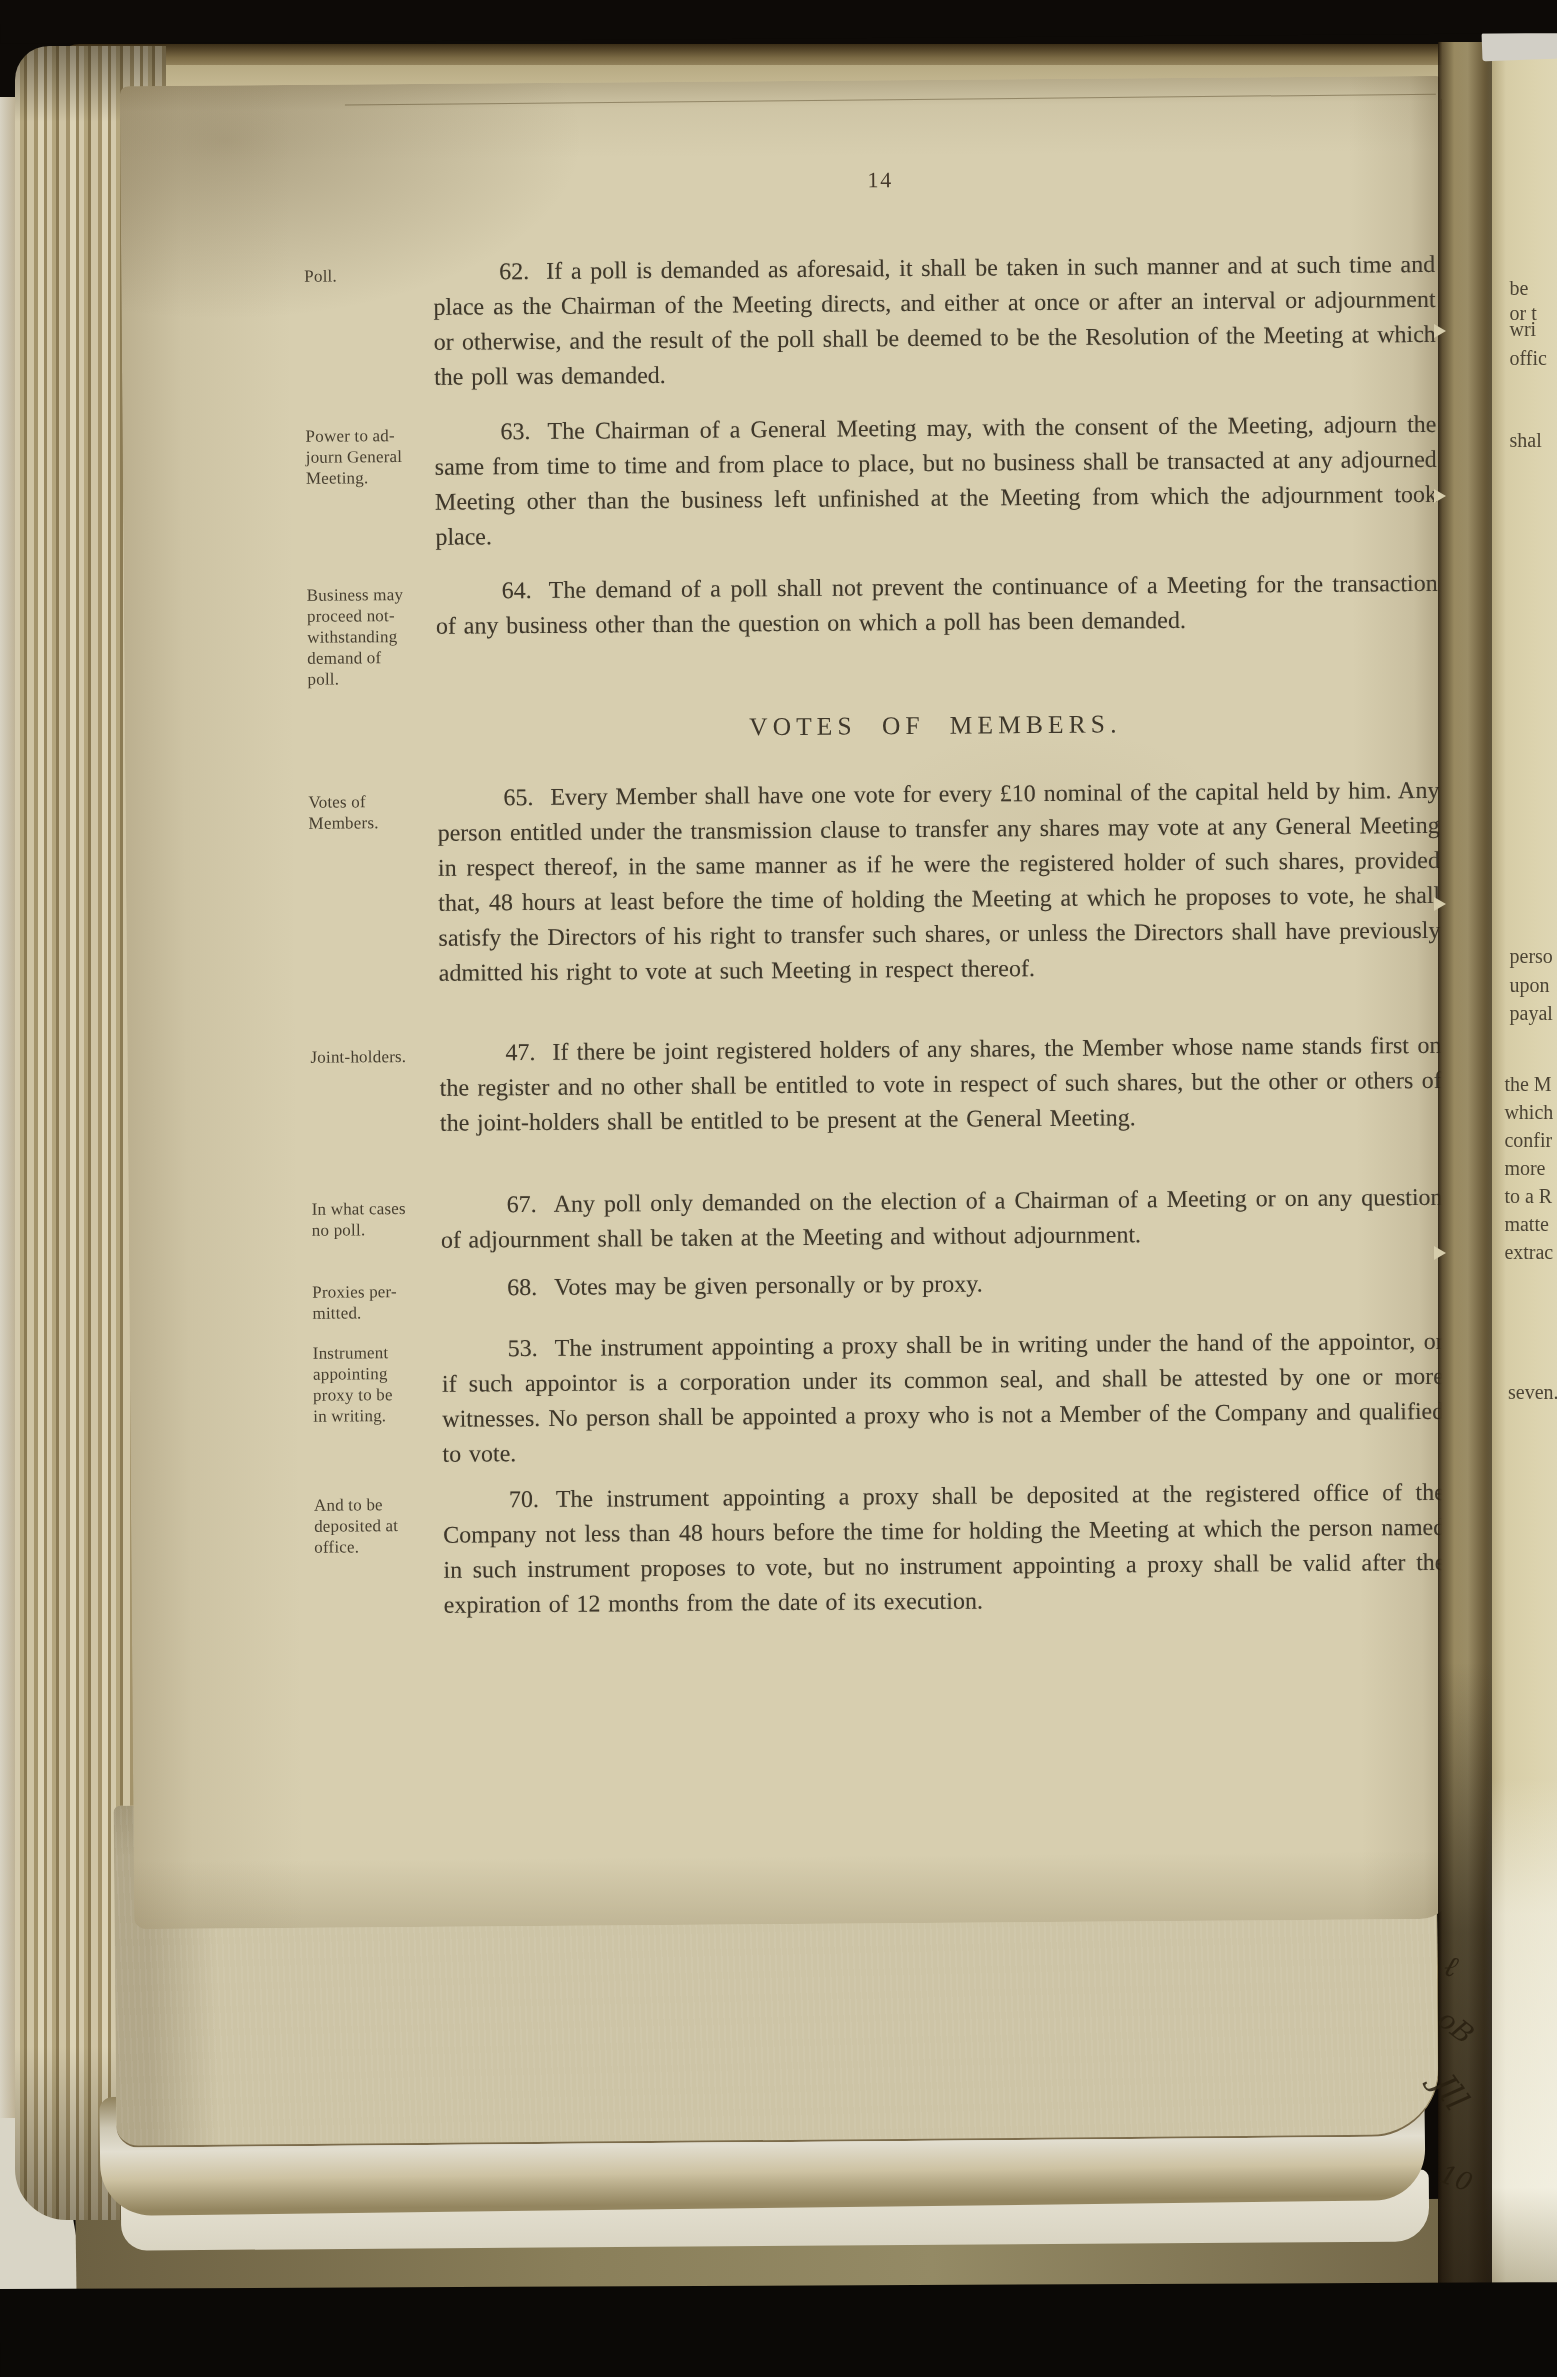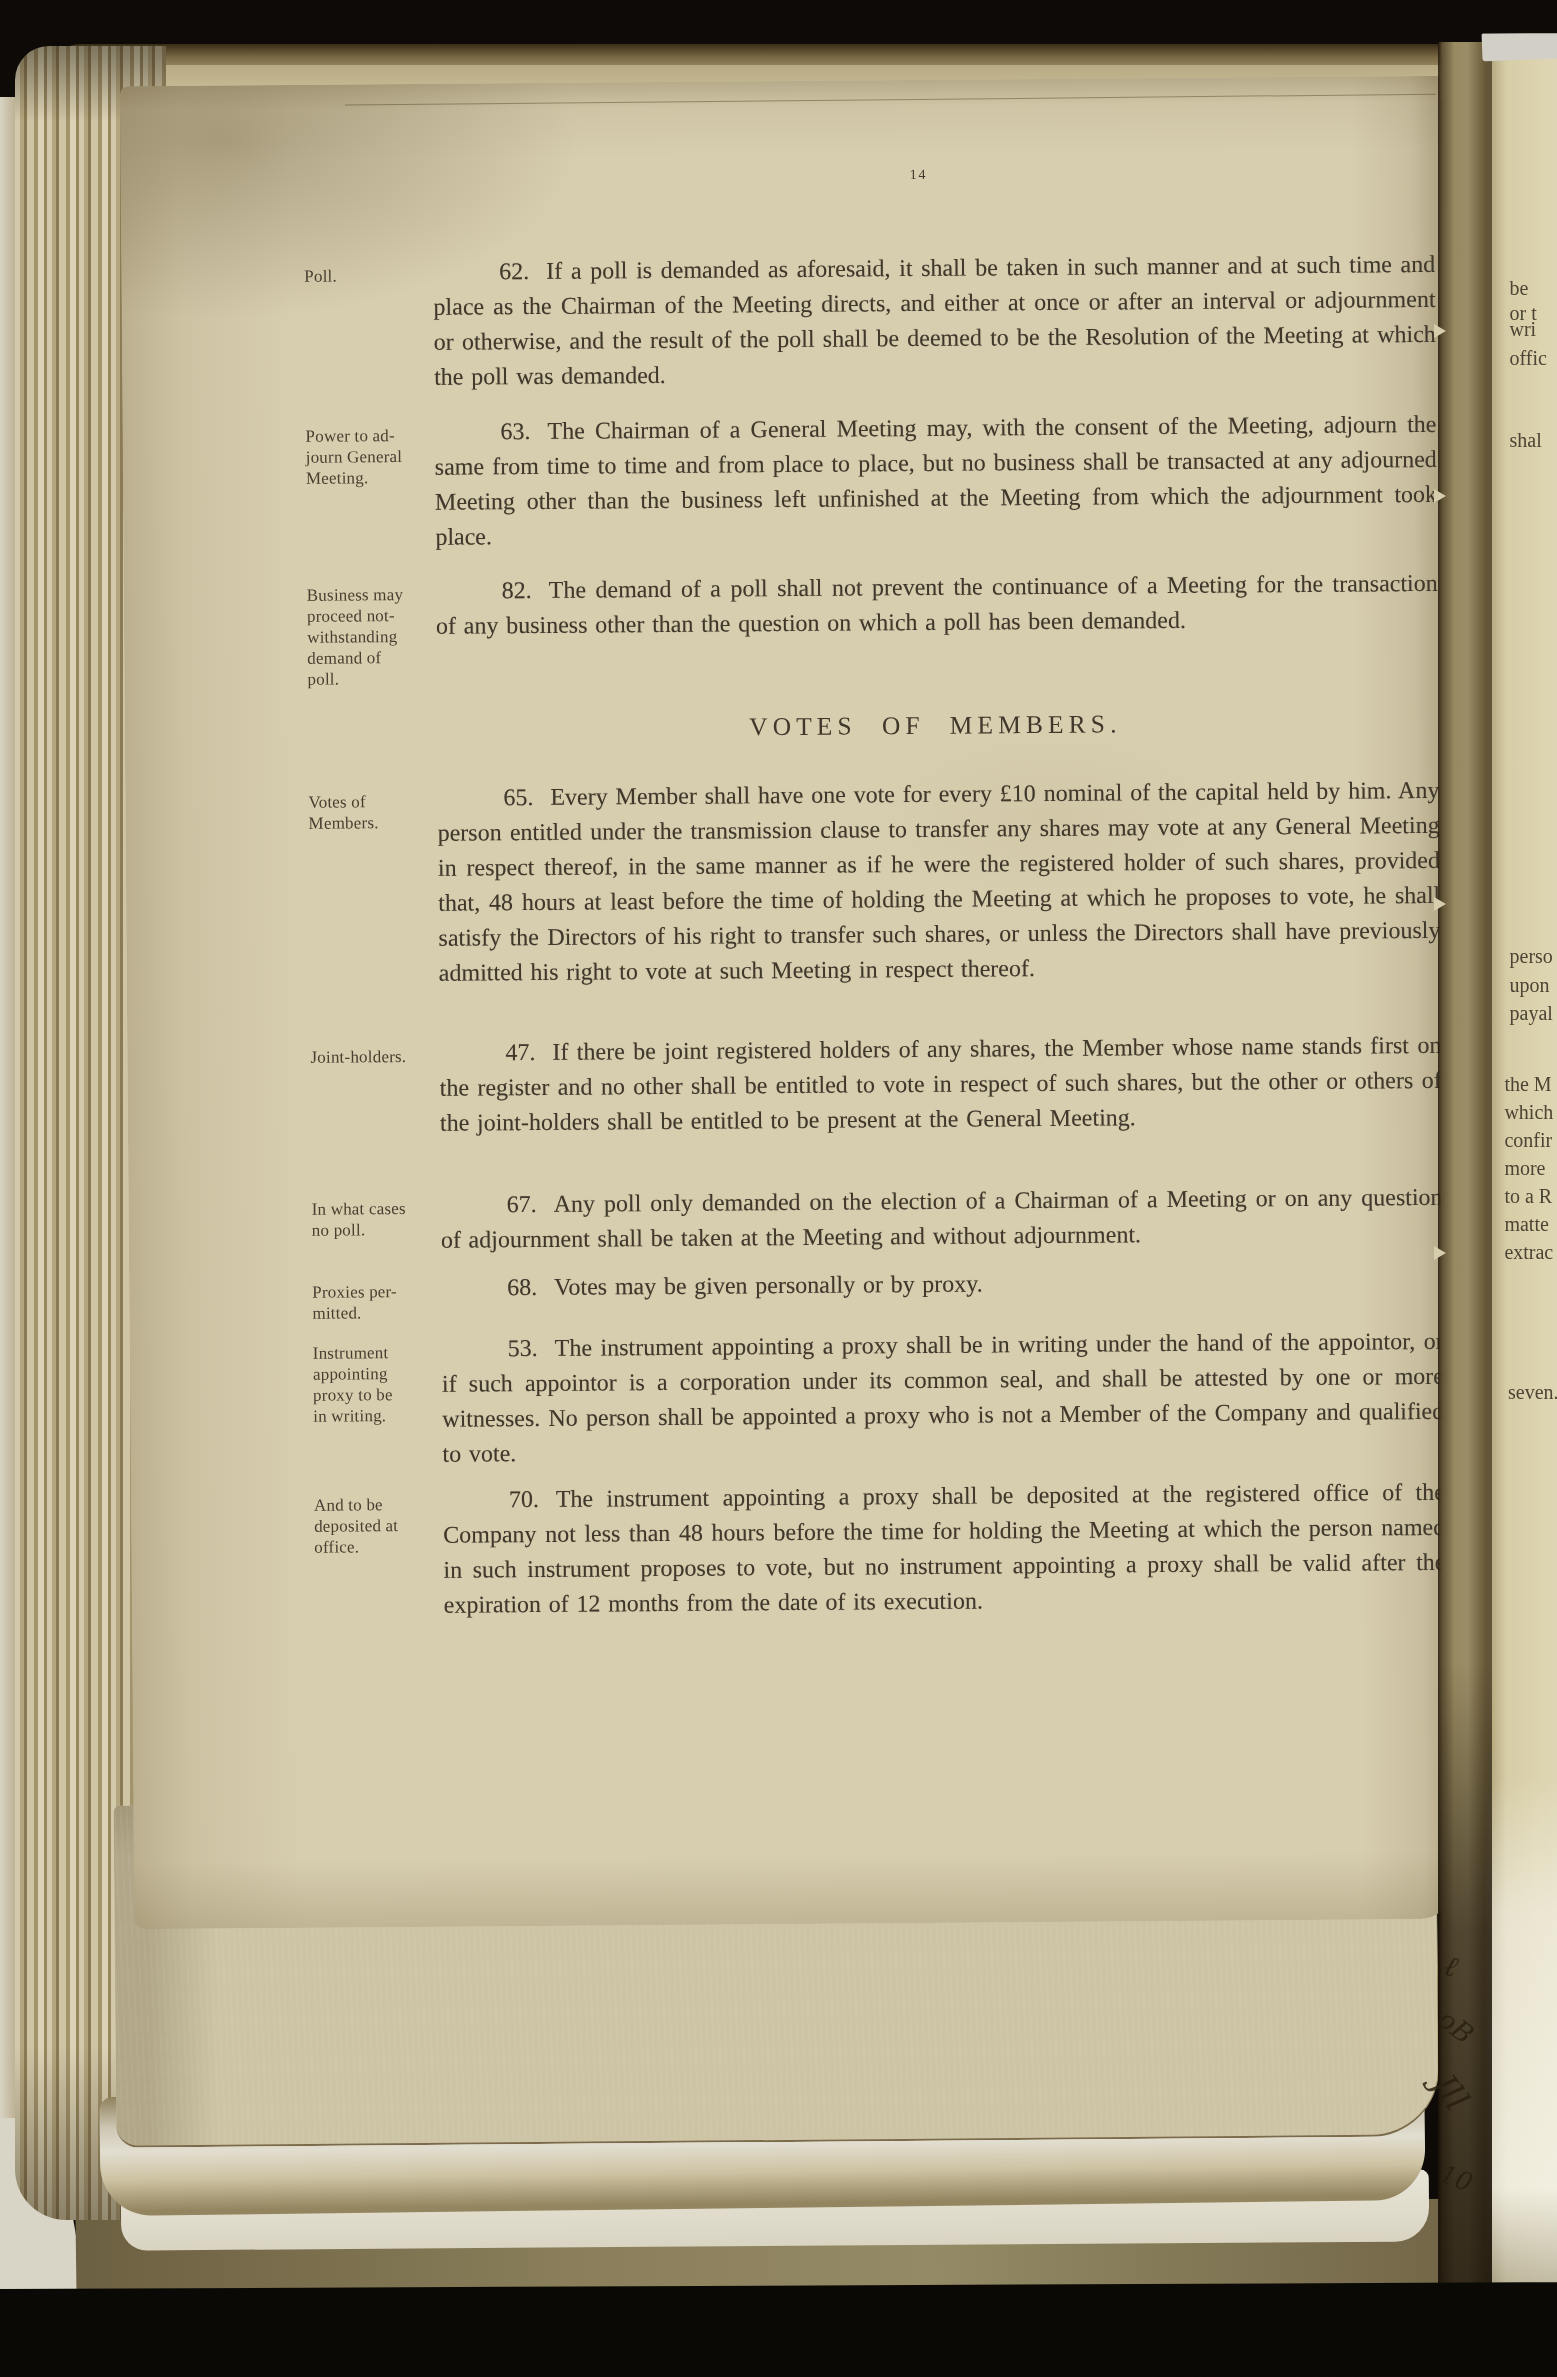--- a/index.html
+++ b/index.html
@@ -54,22 +54,22 @@
       radial-gradient(ellipse 255px 127px at 70% 40%,rgba(120,100,60,.06),transparent 70%),
       linear-gradient(90deg,rgba(115,96,60,.28) 0,rgba(115,96,60,.1) 59px,transparent 170px),
       linear-gradient(270deg,rgba(95,78,45,.35) 0,rgba(95,78,45,.12) 31px,transparent 93px),
       linear-gradient(180deg,rgba(105,88,52,.30) 0,rgba(105,88,52,.08) 25.5px,transparent 76px),
       linear-gradient(0deg,rgba(100,85,50,.20) 0,transparent 68px),
       #d7ceaf;
     border-radius:8.5px 5.1px 36px 12px;}
   .crease{position:absolute;left:225px;top:18.7px;width:1091px;height:0.8px;
     background:rgba(92,77,46,.5);transform:rotate(-.12deg);}
 
-  .page-number{position:absolute;left:747px;top:87px;width:102px;text-align:center;
-    font-size:14px;color:#45392b;letter-spacing:1.7px;}
+  .page-number{position:absolute;left:747px;top:87px;width:102px;
+    font-size:22px;color:#45392b;letter-spacing:1.7px;}
   .heading{position:absolute;left:312px;top:631px;width:997px;text-align:center;
     font-size:25.5px;letter-spacing:5.1px;word-spacing:13.6px;color:#3f382b;}
   .sidenote{position:absolute;left:183px;width:132px;font-size:17px;line-height:21px;
     color:#473f30;white-space:pre-line;letter-spacing:0.2px;}
   .para{position:absolute;left:312px;width:1002px;font-size:24px;line-height:35px;
     color:#3f382b;text-align:justify;text-indent:66px;word-spacing:1.7px;
     text-shadow:0 0 0.8px rgba(63,56,43,.35);}
   .num{margin-right:17px;}
 
   
@@ -145,21 +145,21 @@
     <div class="sidenote" style="top:341px">Power to ad-
 journ General
 Meeting.</div>
     <div class="para" style="top:331px"><span class="num">63.</span><span>The Chairman of a General Meeting may, with the consent of the Meeting, adjourn the same from time to time and from place to place, but no business shall be transacted at any adjourned Meeting other than the business left unfinished at the Meeting from which the adjournment took place.</span></div>
 
     <div class="sidenote" style="top:500px">Business may
 proceed not-
 withstanding
 demand of
 poll.</div>
-    <div class="para" style="top:490px"><span class="num">82.</span><span>The demand of a poll shall not prevent the continuance of a Meeting for the transaction of any business other than the question on which a poll has been demanded.</span></div>
+    <div class="para" style="top:490px"><span class="num">64.</span><span>The demand of a poll shall not prevent the continuance of a Meeting for the transaction of any business other than the question on which a poll has been demanded.</span></div>
 
     <div class="heading">VOTES OF MEMBERS.</div>
 
     <div class="sidenote" style="top:707px">Votes of
 Members.</div>
     <div class="para" style="top:697px"><span class="num">65.</span><span>Every Member shall have one vote for every £10 nominal of the capital held by him. Any person entitled under the transmission clause to transfer any shares may vote at any General Meeting in respect thereof, in the same manner as if he were the registered holder of such shares, provided that, 48 hours at least before the time of holding the Meeting at which he proposes to vote, he shall satisfy the Directors of his right to transfer such shares, or unless the Directors shall have previously admitted his right to vote at such Meeting in respect thereof.</span></div>
 
     <div class="sidenote" style="top:962px">Joint-holders.</div>
     <div class="para" style="top:952px"><span class="num">47.</span><span>If there be joint registered holders of any shares, the Member whose name stands first on the register and no other shall be entitled to vote in respect of such shares, but the other or others of the joint-holders shall be entitled to be present at the General Meeting.</span></div>
 

